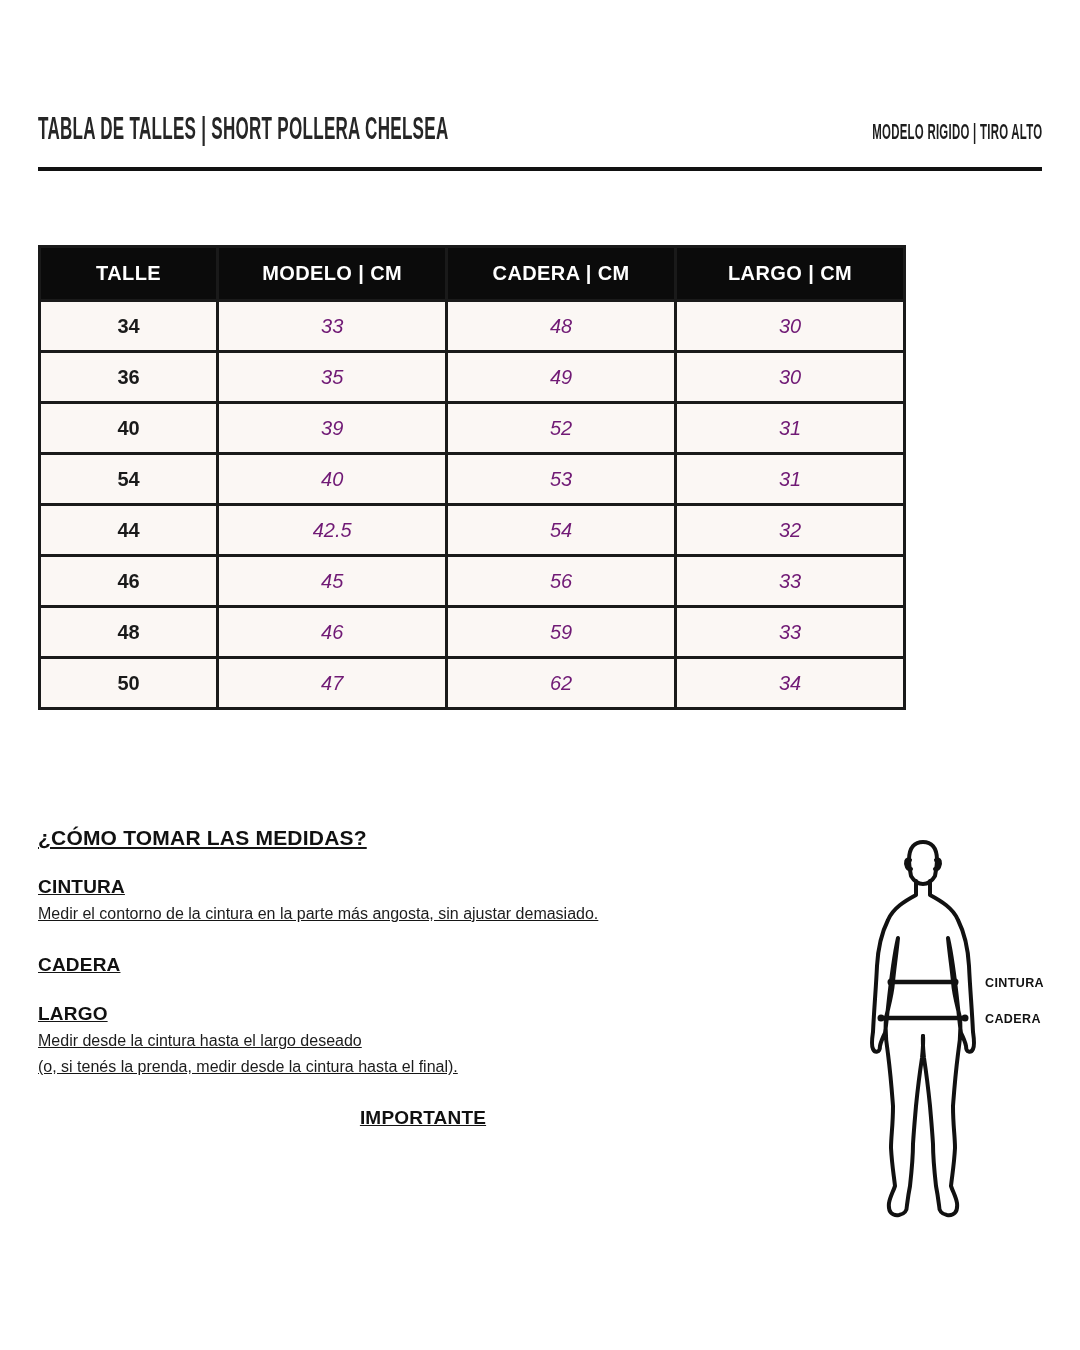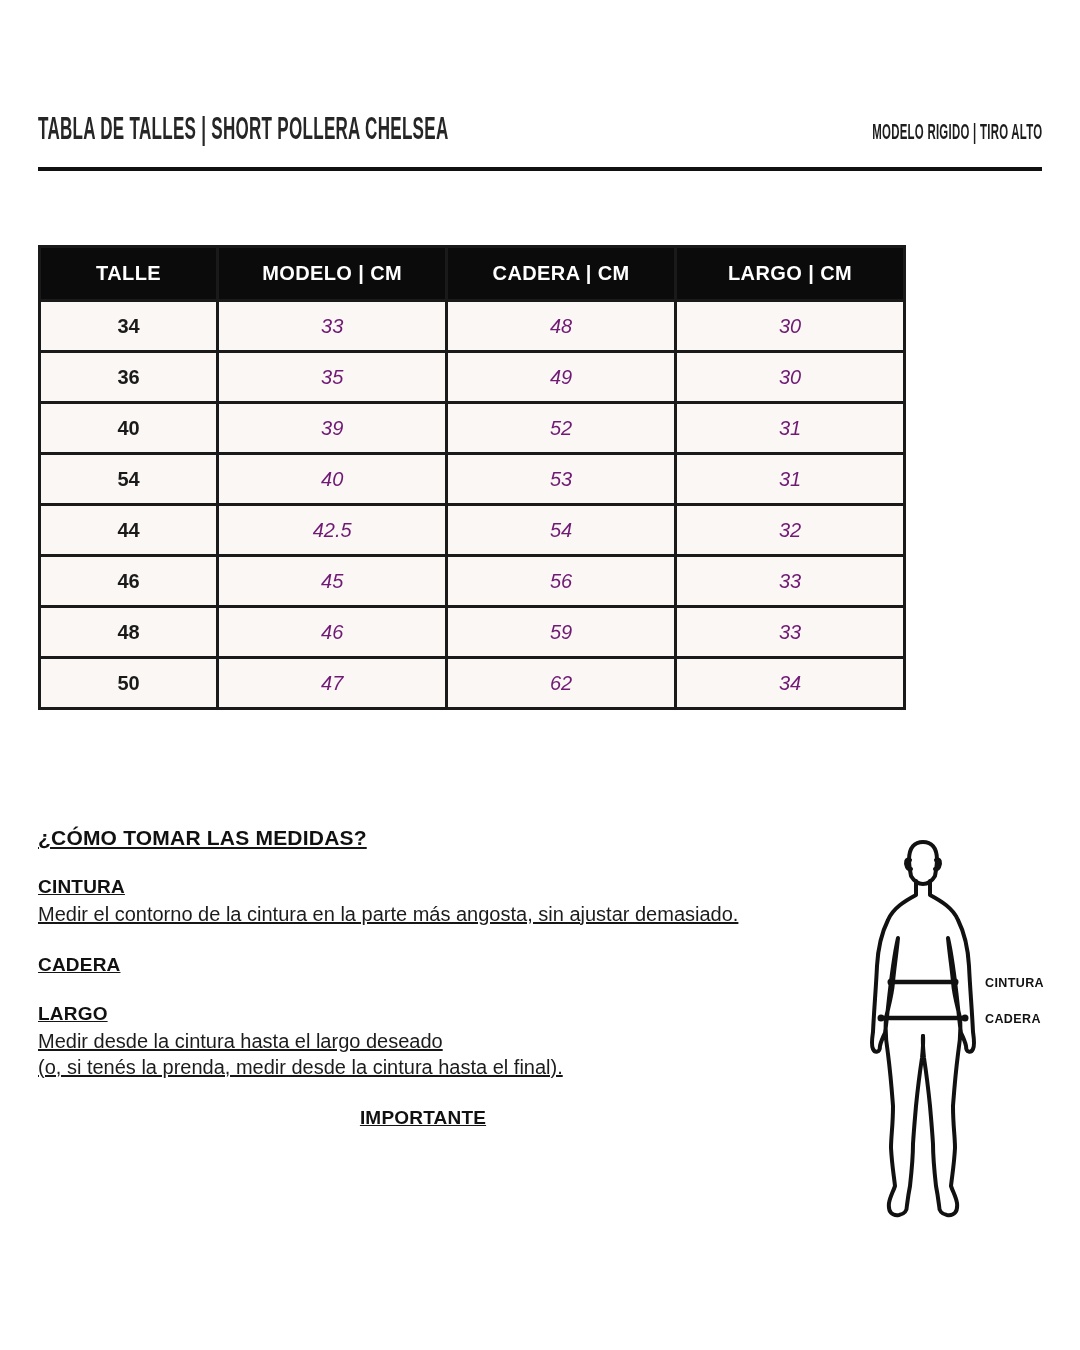--- a/index.html
+++ b/index.html
@@ -39,21 +39,21 @@
     font-style:italic;
   }
   table.size-table td.talle { font-style:normal; font-weight:700; color:#1a1a1a; }
   col.c-talle { width:20.6%; }
   col.c-rest  { width:26.4666%; }
   
   .howto { position:absolute; left:38px; top:826px; width:770px;text-decoration:underline; }
   .howto-title { font-size:21px; font-weight:700; color:#111; margin-bottom:26px; letter-spacing:0.2px; }
   .m-section { margin-bottom:27px; }
   .m-section h3 { font-size:19px; font-weight:700; color:#111; margin-bottom:3px; letter-spacing:0.2px; }
-  .m-section .line { font-size:20px; line-height:26px; color:#1c1c1c; }
+  .m-section .line { font-size:16px; line-height:26px; color:#1c1c1c; }
   .important h3 { font-size:19px; font-weight:700; color:#111; margin-bottom:4px; letter-spacing:0.2px;text-align:center; }
   .important ul { list-style:disc; padding-left:34px; }
   .important li {
     font-size:19.5px; font-style:italic; line-height:26.5px; color:#1c1c1c;
     max-width:720px; margin-bottom:1px;
   }
   
   .figure-wrap { position:absolute; left:855px; top:838px; width:200px; height:390px; }
   .figure-wrap svg { display:block; width:200px; height:390px; }
   .fig-label { font-family:"Liberation Sans", sans-serif; font-size:12.5px; font-weight:700; letter-spacing:0.4px; fill:#111; }

